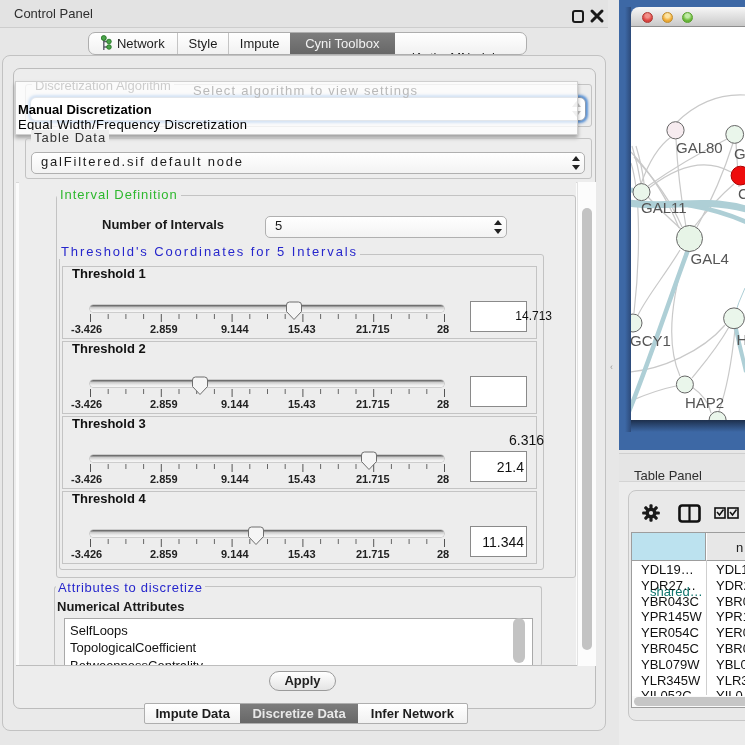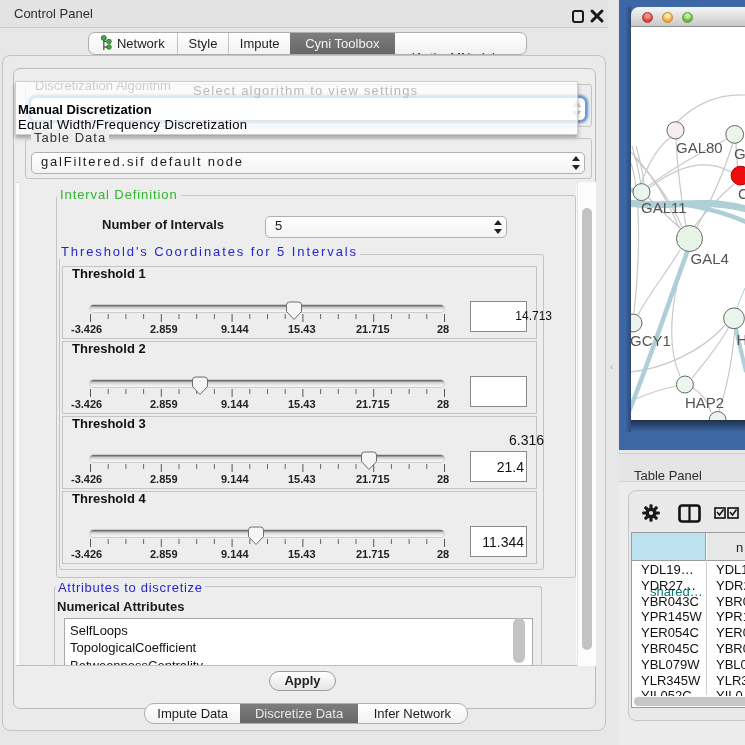--- a/index.html
+++ b/index.html
@@ -257,21 +257,21 @@
 <div class="abs" style="left:54px;top:586px;width:488px;height:80px;border:1px solid #c3c3c3;border-radius:3px;border-bottom:none;"></div>
 <div class="lbl" style="left:56px;top:580px;font-size:13px;letter-spacing:0.7px;color:#2626cc;background:#ededed;padding:0 2px;">Attributes to discretize</div>
 <div class="lbl" style="left:57px;top:599px;font-size:13px;font-weight:bold;color:#1a1a1a;">Numerical Attributes</div>
 <div class="abs" style="left:64px;top:618px;width:469px;height:47px;background:#ffffff;border:1px solid #a9a9a9;border-bottom:none;overflow:hidden;">
 <div style="position:absolute;left:5px;top:3px;font-size:13px;color:#111;line-height:17.4px;white-space:nowrap;">SelfLoops<br>TopologicalCoefficient<br>BetweennessCentrality</div>
 </div>
 <div class="abs" style="left:513px;top:618px;width:12px;height:45px;background:#c3c3c3;border-radius:6px;"></div>
 
 <div class="abs" style="left:269px;top:671px;width:67px;height:20px;background:linear-gradient(#ffffff,#e4e4e4);border:1px solid #9b9b9b;border-radius:10px;text-align:center;font-size:13px;font-weight:bold;color:#222;line-height:18px;">Apply</div>
 
-<div class="abs" style="left:144px;top:703px;width:324px;height:21px;background:linear-gradient(#ffffff,#f1f1f1);border:1px solid #aeaeae;border-radius:10px;overflow:hidden;display:flex;font-size:13px;font-weight:normal;color:#1c1c1c;">
+<div class="abs" style="left:144px;top:703px;width:324px;height:21px;background:linear-gradient(#ffffff,#f1f1f1);border:1px solid #aeaeae;border-radius:2px;overflow:hidden;display:flex;font-size:13px;font-weight:bold;color:#1c1c1c;">
   <div style="width:96px;display:flex;align-items:center;justify-content:center;">Impute Data</div>
   <div style="width:118px;display:flex;align-items:center;justify-content:center;background:linear-gradient(#7d7d7d,#676767);color:#e8e8e8;">Discretize Data</div>
   <div style="width:110px;display:flex;align-items:center;justify-content:center;text-align:right;">Infer Network</div>
 </div>
 
 <div class="lbl" style="left:610px;top:362px;font-size:9px;color:#9a9a9a;">‹</div>
 
 <div class="abs" style="left:619px;top:0;width:126px;height:450px;background:#3d68a5;"></div>
 
 <div class="abs" style="left:625px;top:420px;width:120px;height:12px;background:linear-gradient(#1d2f4c,#3d68a5);"></div>

